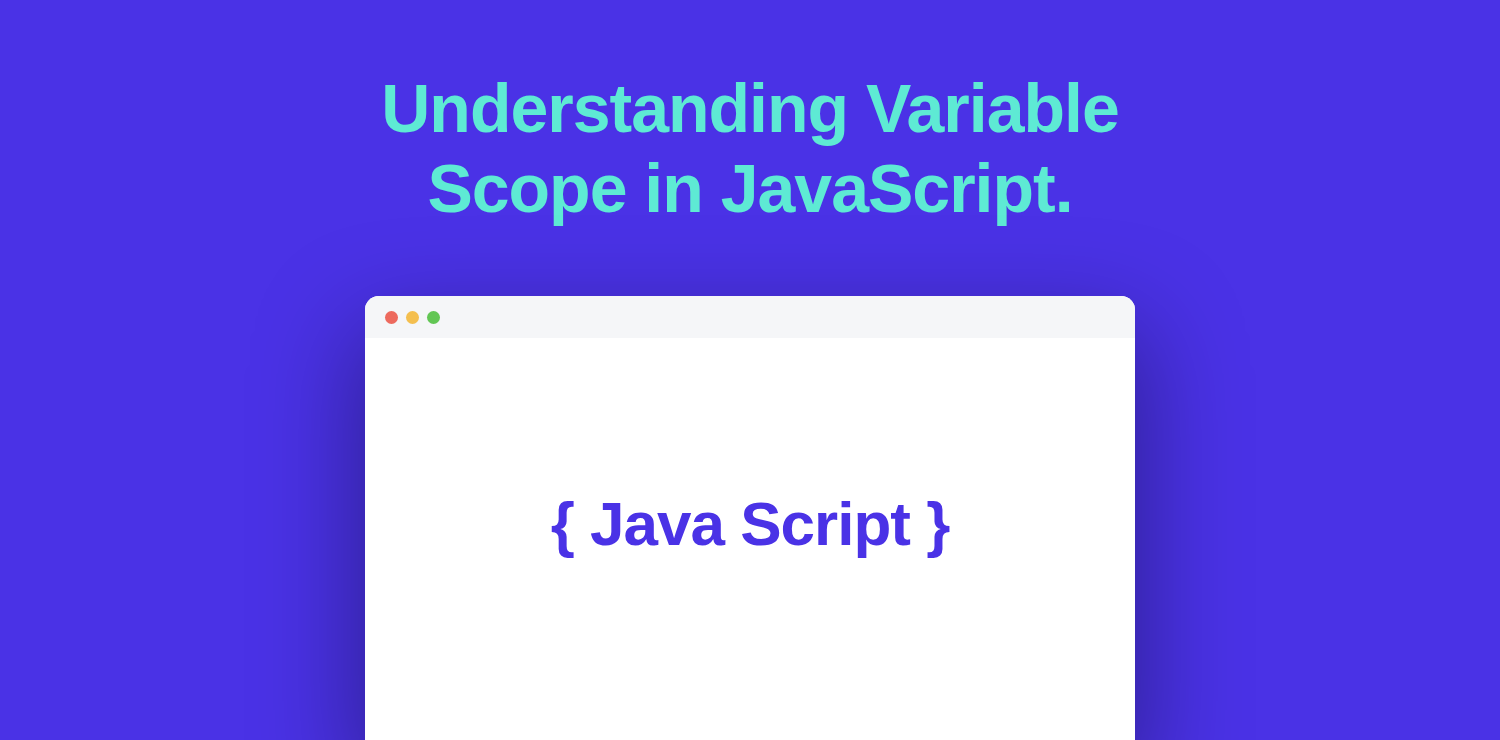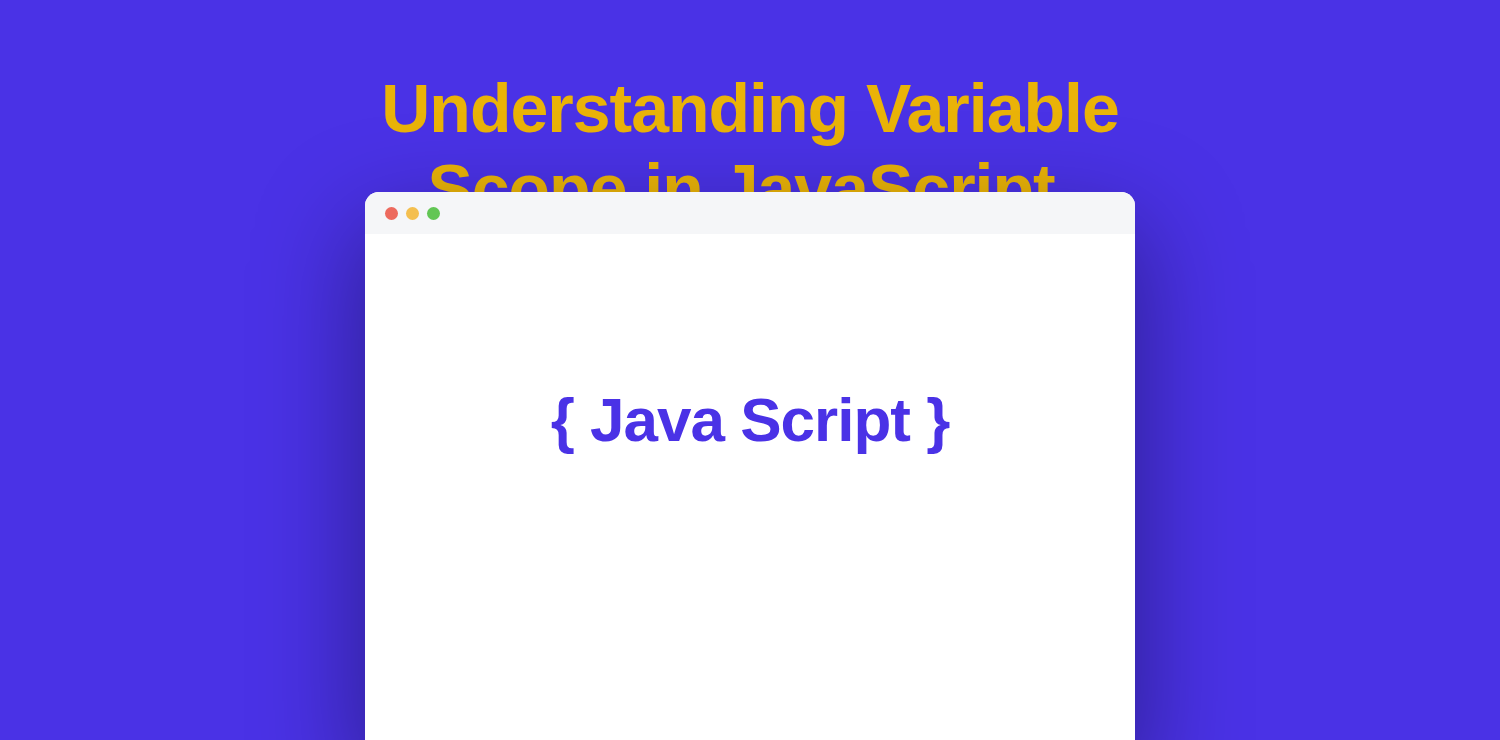--- a/index.html
+++ b/index.html
@@ -11,38 +11,38 @@
     body {
       width: 1500px;
       height: 740px;
       background: #4a32e6;
       font-family: -apple-system, BlinkMacSystemFont, "Segoe UI", Helvetica, Arial, sans-serif;
       overflow: hidden;
       position: relative;
     }
     
     .title {
-      color: #eab308;
+      color: #5eead4;
       font-size: 68px;
       font-weight: 800;
       text-align: center;
       line-height: 1.18;
       letter-spacing: -1px;
       padding-top: 68px;
       max-width: 920px;
       margin: 0 auto;
     }
     
     .window {
       position: absolute;
       bottom: 0;
       left: 50%;
       transform: translateX(-50%);
       width: 770px;
-      height: 548px;
+      height: 444px;
       background: #ffffff;
       border-radius: 14px 14px 0 0;
       box-shadow: 0 40px 100px 10px rgba(0, 0, 0, 0.35);
       overflow: hidden;
     }
     
     .window-titlebar {
       height: 42px;
       background: #f5f6f8;
       display: flex;

